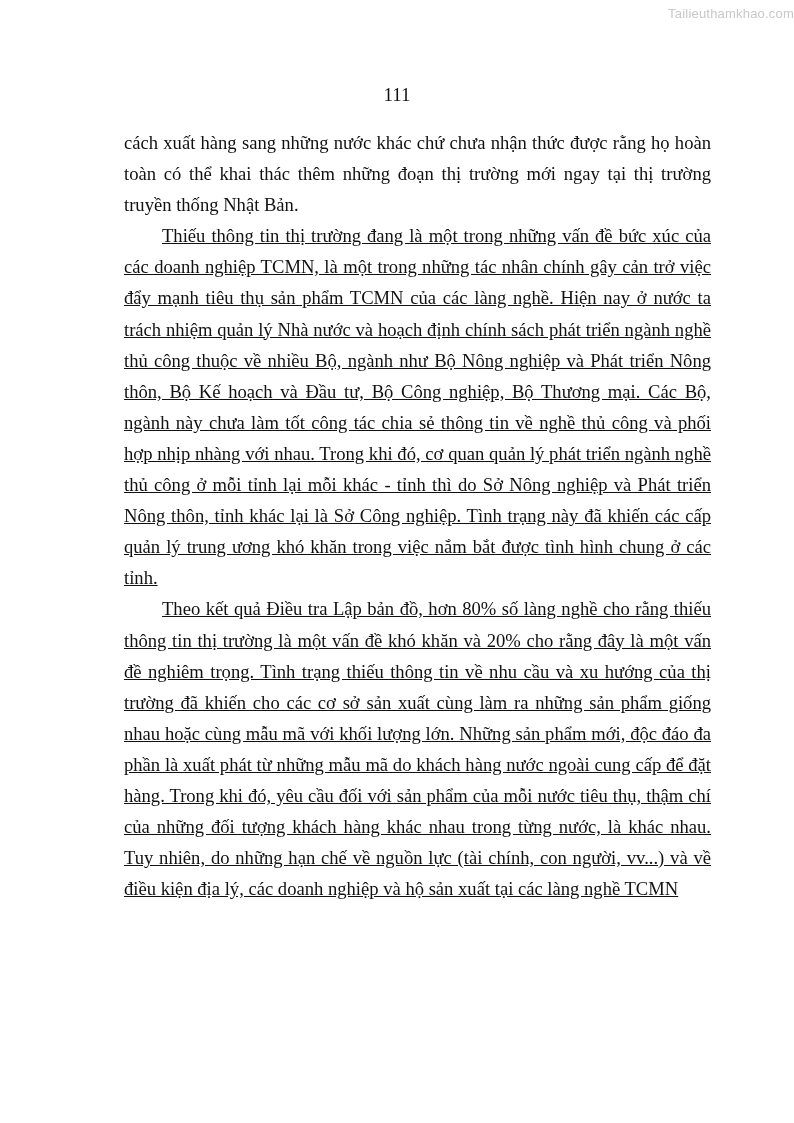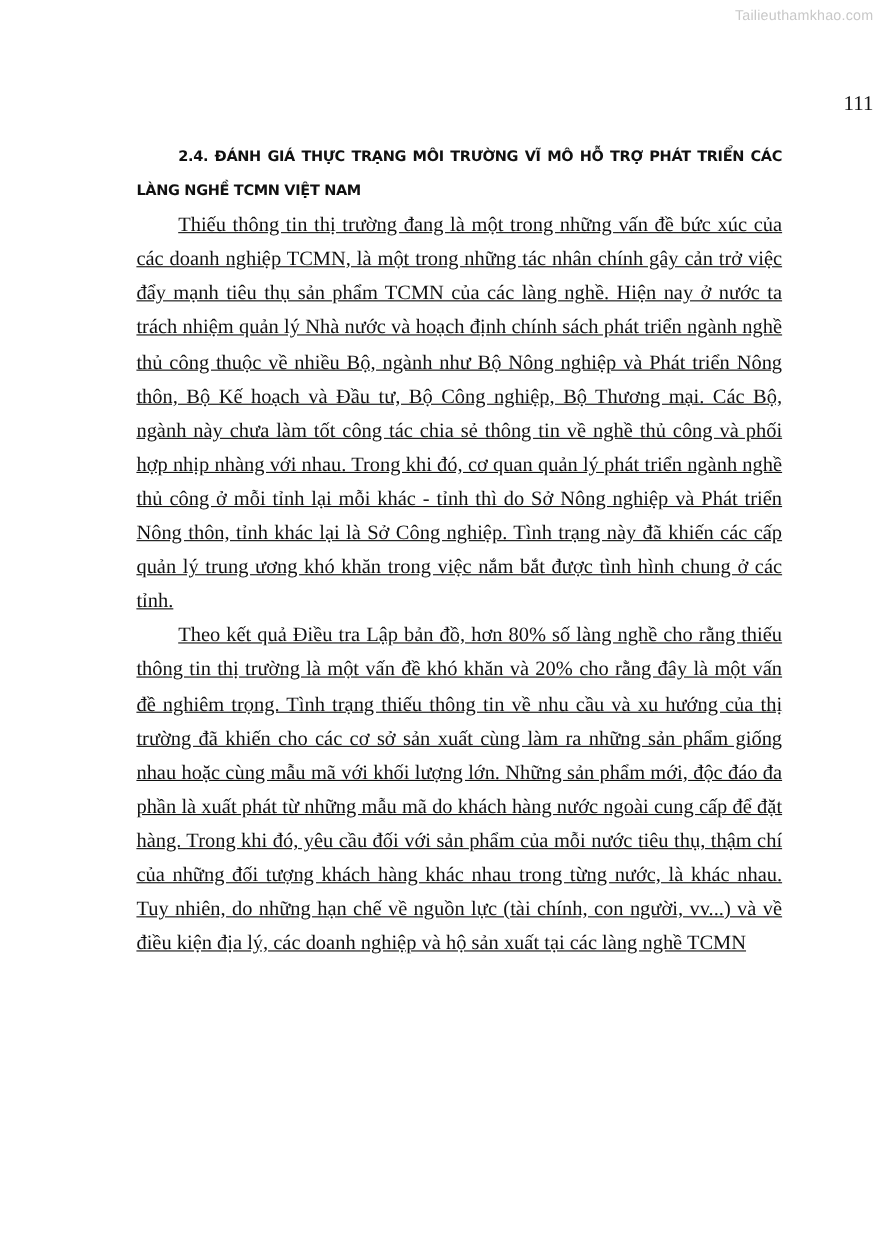--- a/index.html
+++ b/index.html
@@ -21,21 +21,21 @@
       font-family: "Liberation Sans", sans-serif;
       font-size: 13px;
       color: #c8c8c8;
       letter-spacing: 0.2px;
     }
     .page-number {
       position: absolute;
       top: 84px;
       left: 0;
       width: 794px;
-      text-align: right;
+      text-align: center;
       font-family: "Liberation Serif", serif;
       font-size: 19px;
       color: #111;
     }
     .content {
       position: absolute;
       top: 127px;
       left: 124px;
       width: 587px;
       font-family: "Liberation Serif", serif;
@@ -68,16 +68,16 @@
     }
   </style>
 </head>
 <body>
 
 <div class="watermark">Tailieuthamkhao.com</div>
 
 <div class="page-number">111</div>
 
 <div class="content">
-  <p class="section-heading"><span class="indent-span"></span><span>2.4. ĐÁNH GIÁ THỰC TRẠNG MÔI TRƯỜNG VĨ MÔ HỖ TRỢ PHÁT TRIỂN CÁC LÀNG NGHỀ TCMN VIỆT NAM</span></p>
+  <p>cách xuất hàng sang những nước khác chứ chưa nhận thức được rằng họ hoàn toàn có thể khai thác thêm những đoạn thị trường mới ngay tại thị trường truyền thống Nhật Bản.</p>
   <p class="indent">Thiếu thông tin thị trường đang là một trong những vấn đề bức xúc của các doanh nghiệp TCMN, là một trong những tác nhân chính gây cản trở việc đẩy mạnh tiêu thụ sản phẩm TCMN của các làng nghề. Hiện nay ở nước ta trách nhiệm quản lý Nhà nước và hoạch định chính sách phát triển ngành nghề thủ công thuộc về nhiều Bộ, ngành như Bộ Nông nghiệp và Phát triển Nông thôn, Bộ Kế hoạch và Đầu tư, Bộ Công nghiệp, Bộ Thương mại. Các Bộ, ngành này chưa làm tốt công tác chia sẻ thông tin về nghề thủ công và phối hợp nhịp nhàng với nhau. Trong khi đó, cơ quan quản lý phát triển ngành nghề thủ công ở mỗi tỉnh lại mỗi khác - tỉnh thì do Sở Nông nghiệp và Phát triển Nông thôn, tỉnh khác lại là Sở Công nghiệp. Tình trạng này đã khiến các cấp quản lý trung ương khó khăn trong việc nắm bắt được tình hình chung ở các tỉnh.</p>
   <p class="indent">Theo kết quả Điều tra Lập bản đồ, hơn 80% số làng nghề cho rằng thiếu thông tin thị trường là một vấn đề khó khăn và 20% cho rằng đây là một vấn đề nghiêm trọng. Tình trạng thiếu thông tin về nhu cầu và xu hướng của thị trường đã khiến cho các cơ sở sản xuất cùng làm ra những sản phẩm giống nhau hoặc cùng mẫu mã với khối lượng lớn. Những sản phẩm mới, độc đáo đa phần là xuất phát từ những mẫu mã do khách hàng nước ngoài cung cấp để đặt hàng. Trong khi đó, yêu cầu đối với sản phẩm của mỗi nước tiêu thụ, thậm chí của những đối tượng khách hàng khác nhau trong từng nước, là khác nhau. Tuy nhiên, do những hạn chế về nguồn lực (tài chính, con người, vv...) và về điều kiện địa lý, các doanh nghiệp và hộ sản xuất tại các làng nghề TCMN</p>
 </div>
 
 </body></html>

